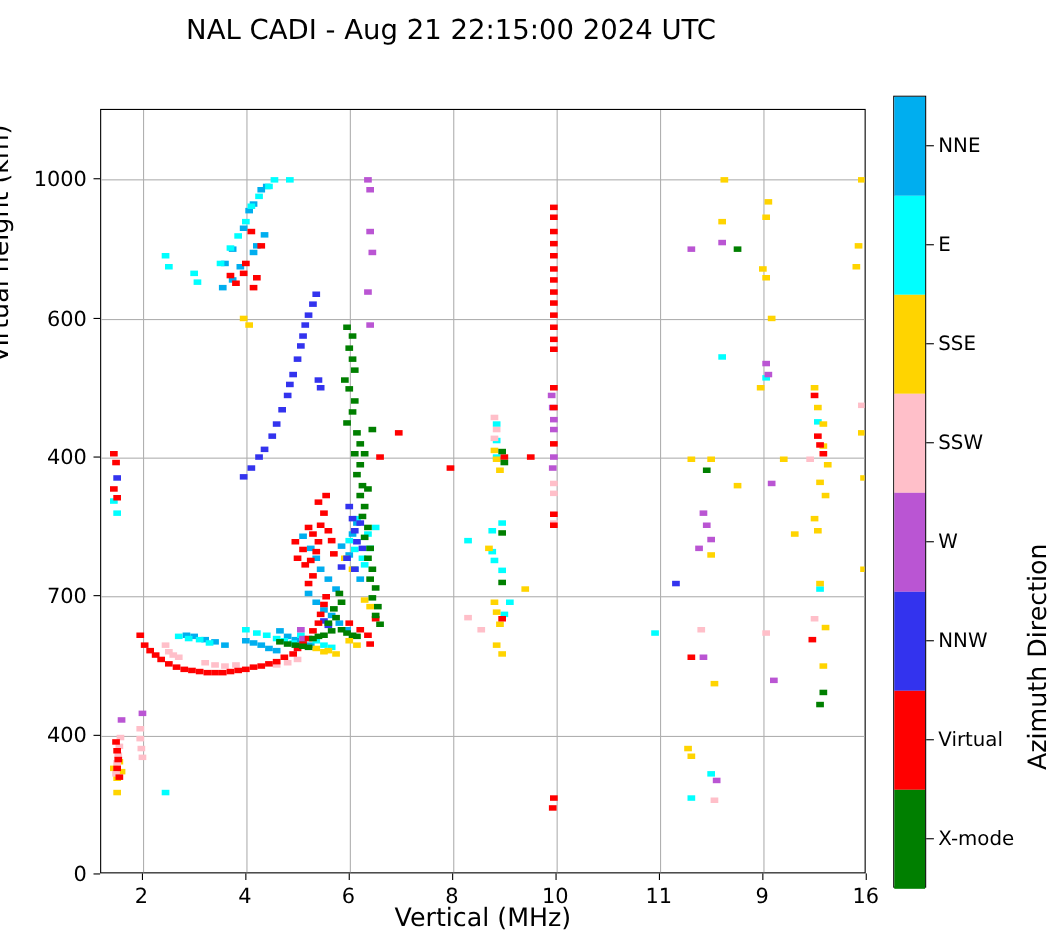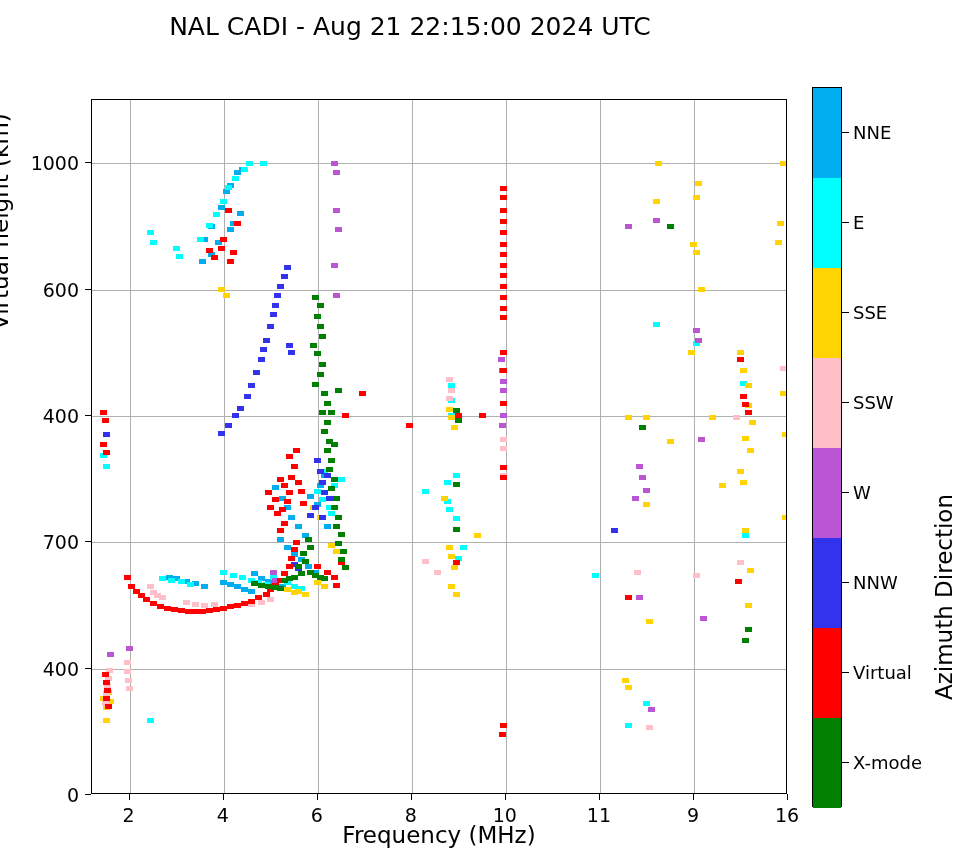--- a/index.html
+++ b/index.html
@@ -541,21 +541,21 @@
       <div class="xtick-lab" style="left: 474.838px; top: 804px;">10</div>
       <div class="xtick-mark" style="left: 598.892px; top: 794px;"></div>
       <div class="xtick-lab" style="left: 568.892px; top: 804px;">11</div>
       <div class="xtick-mark" style="left: 692.946px; top: 794px;"></div>
       <div class="xtick-lab" style="left: 662.946px; top: 804px;">9</div>
       <div class="xtick-mark" style="left: 787px; top: 794px;"></div>
       <div class="xtick-lab" style="left: 757px; top: 804px;">16</div>
     </div>
 
   <div class="ylabel">Virtual height (km)</div>
-  <div class="xlabel">Frequency (MHz)</div>
+  <div class="xlabel">Vertical (MHz)</div>
 
   <div id="colorbar">
       <div class="cb-seg" style="top: 0px; height: 90px; background: rgb(0, 174, 239);"></div>
       <div class="cb-seg" style="top: 90px; height: 90px; background: rgb(0, 255, 255);"></div>
       <div class="cb-seg" style="top: 180px; height: 90px; background: rgb(255, 212, 0);"></div>
       <div class="cb-seg" style="top: 270px; height: 90px; background: rgb(255, 191, 201);"></div>
       <div class="cb-seg" style="top: 360px; height: 90px; background: rgb(186, 85, 211);"></div>
       <div class="cb-seg" style="top: 450px; height: 90px; background: rgb(51, 51, 238);"></div>
       <div class="cb-seg" style="top: 540px; height: 90px; background: rgb(255, 0, 0);"></div>
       <div class="cb-seg" style="top: 630px; height: 90px; background: rgb(0, 127, 0);"></div>

